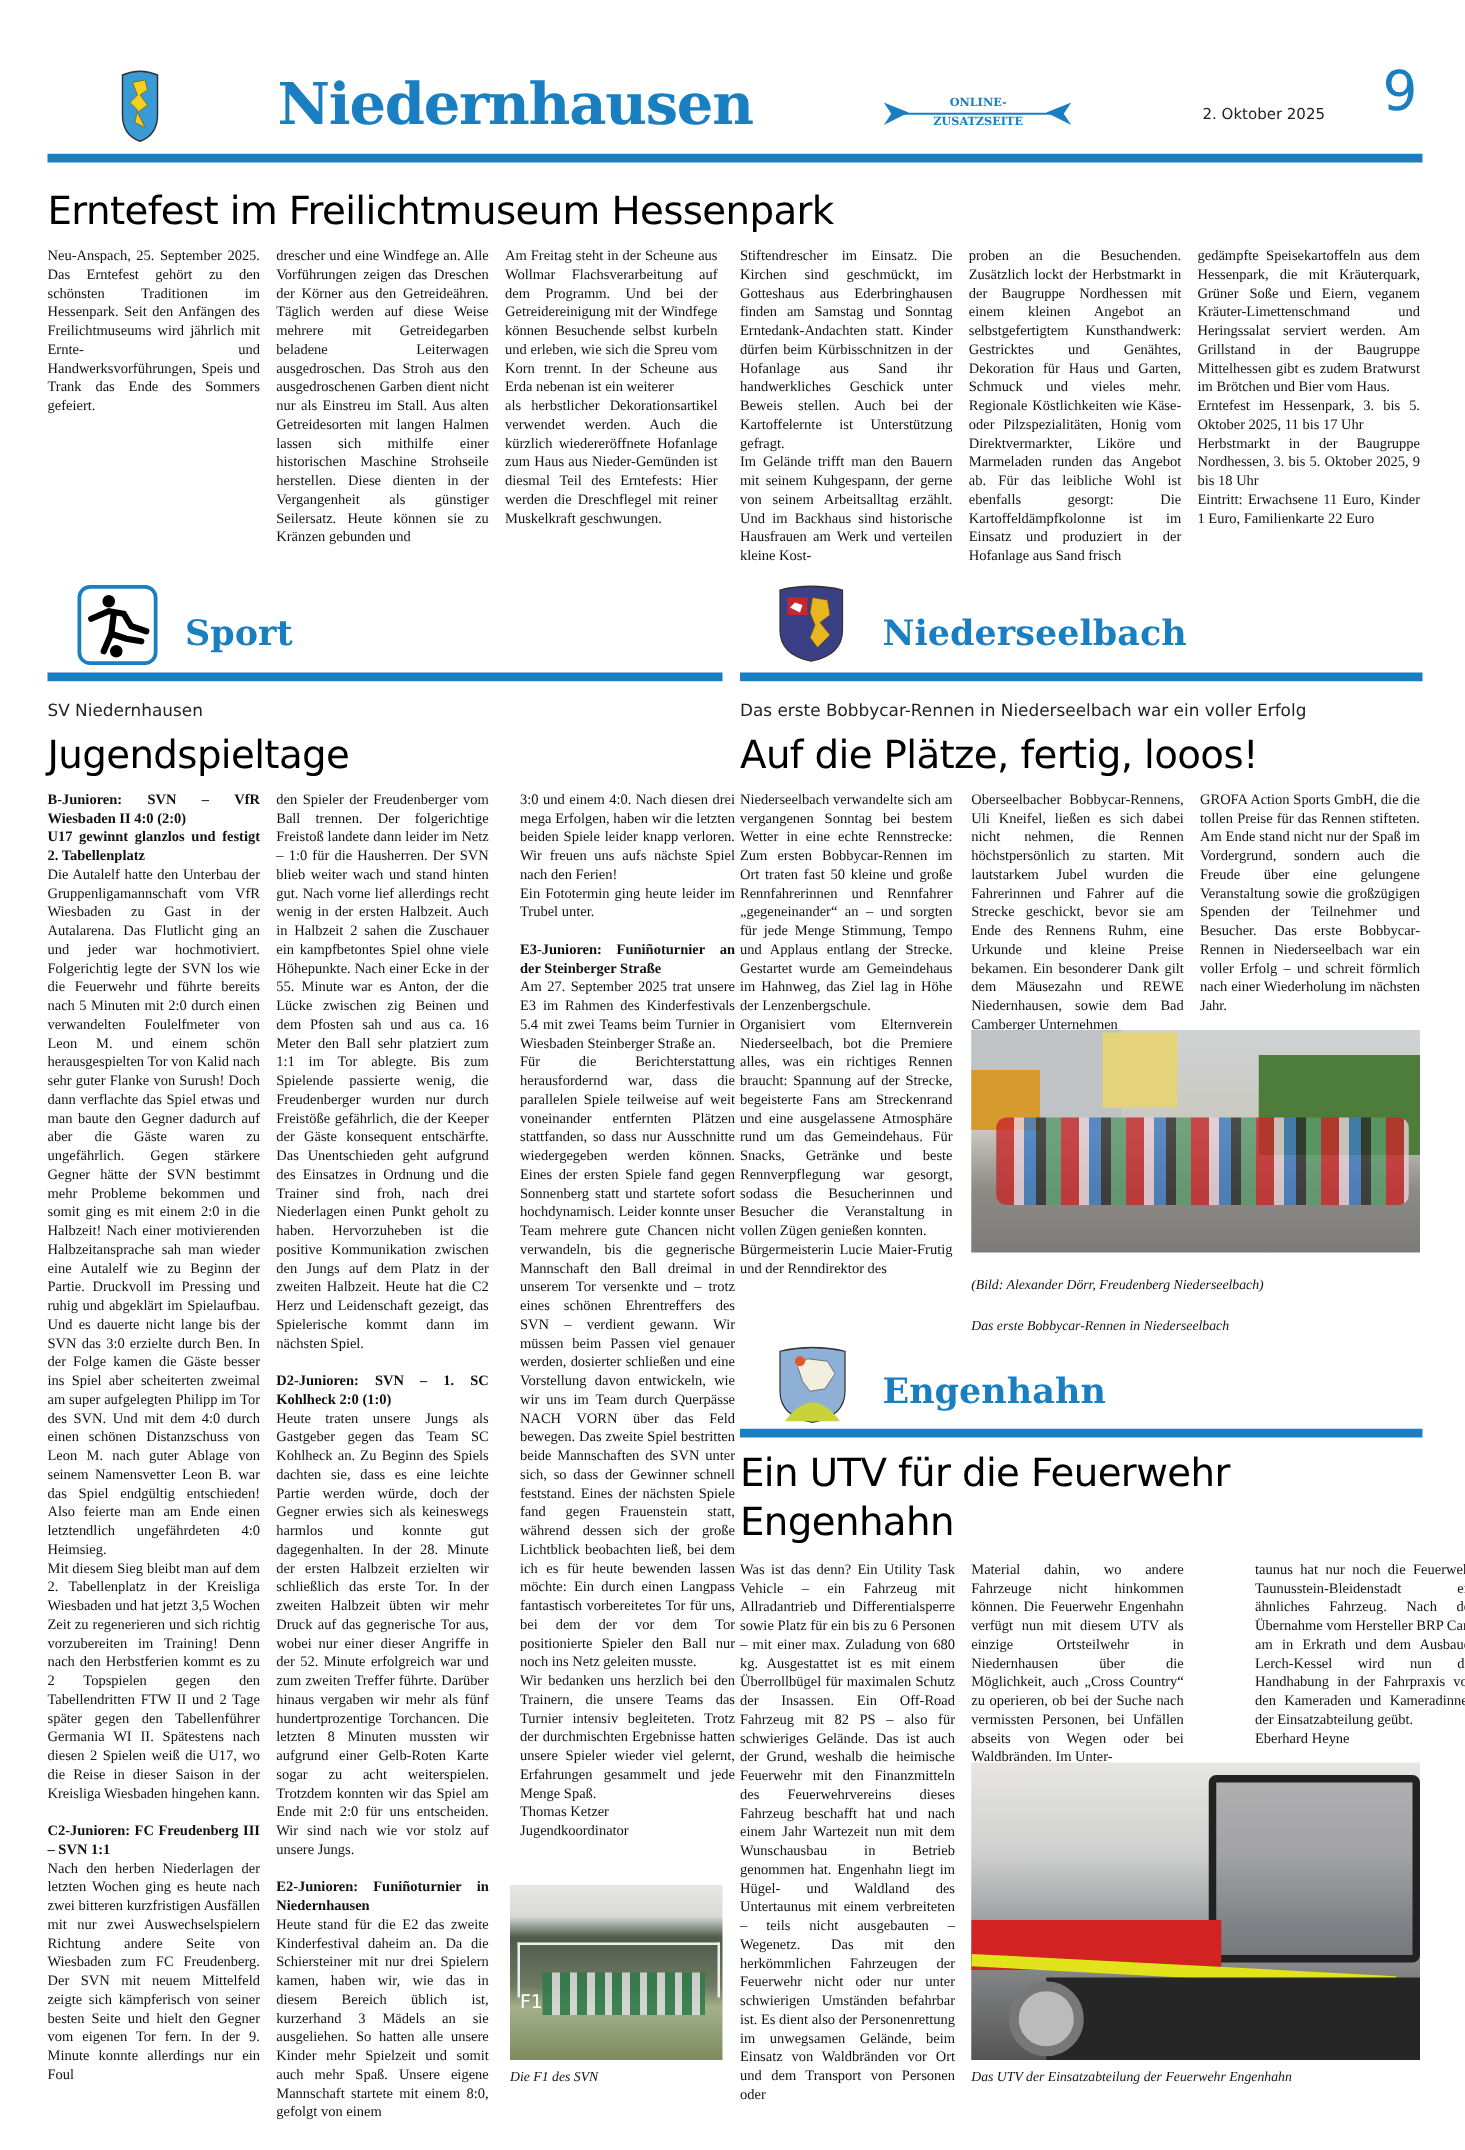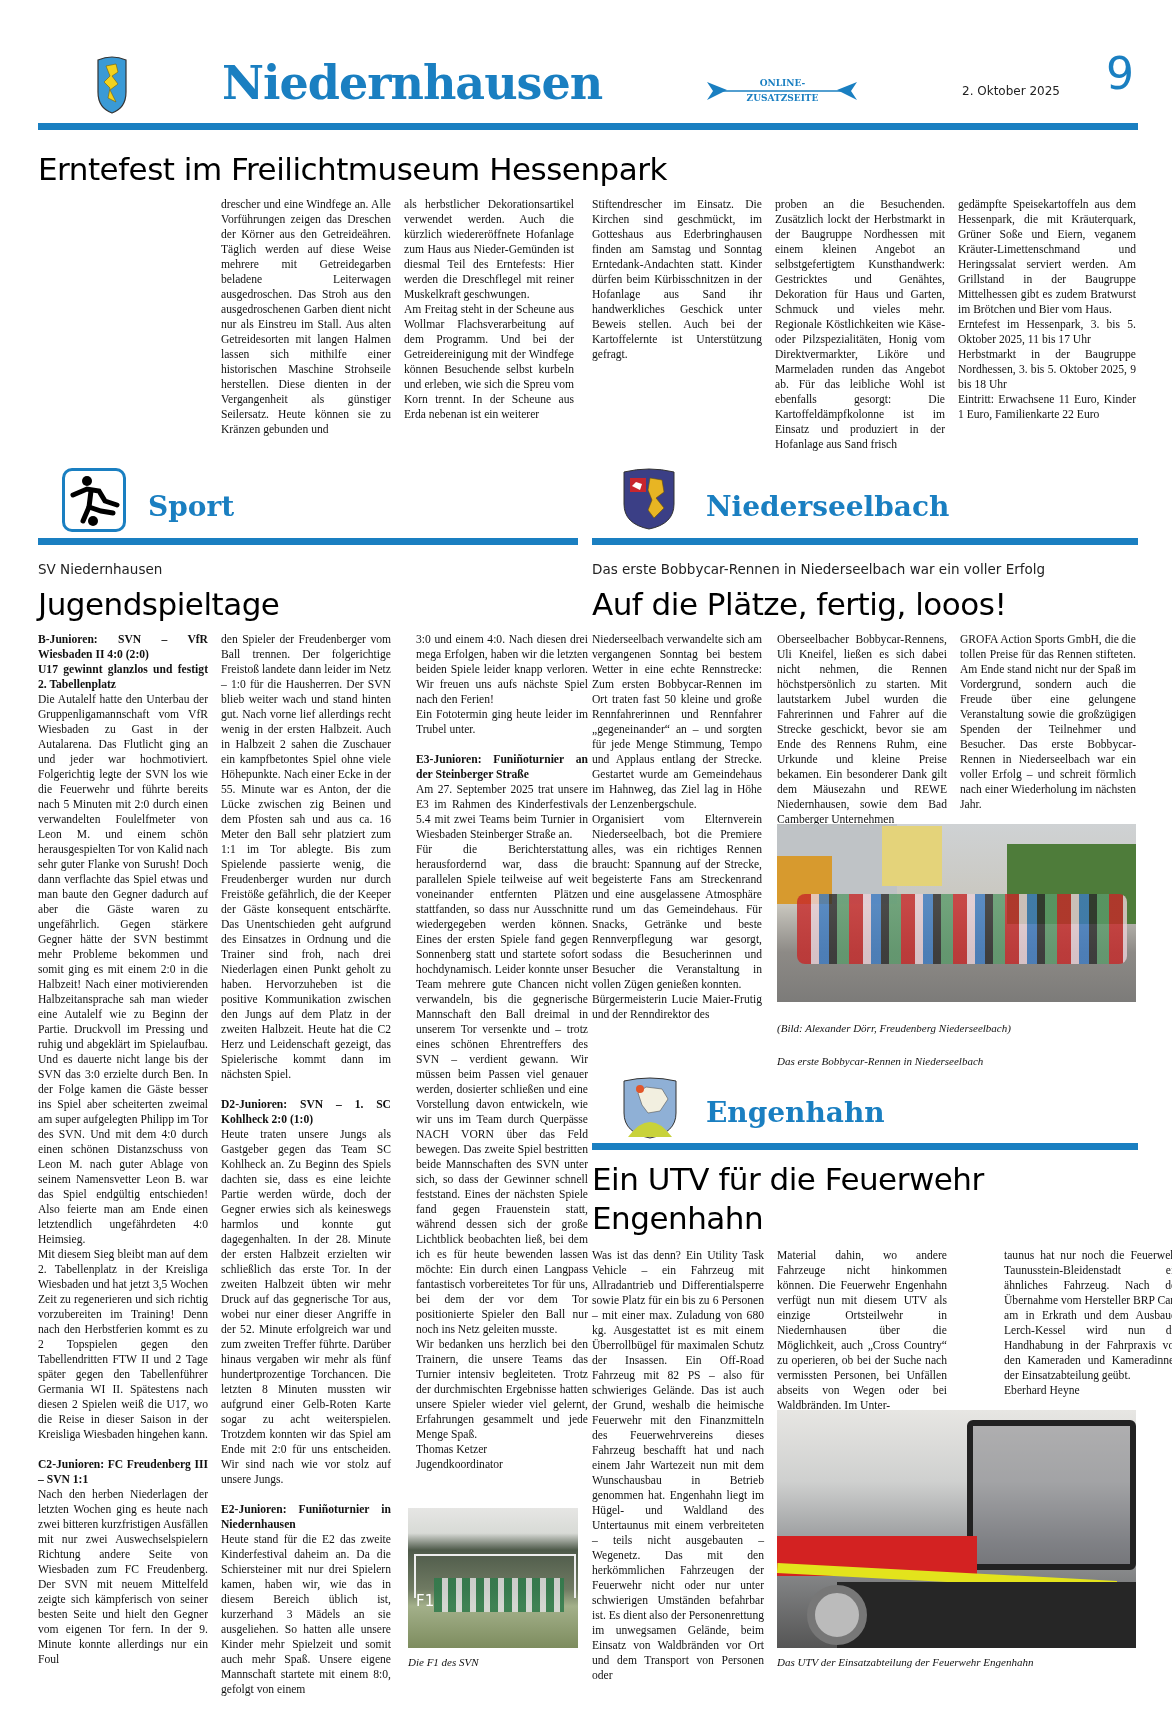--- a/index.html
+++ b/index.html
@@ -40,30 +40,32 @@
     <div class="abs badge" style="left:0;width:155px;top:17px;">ZUSATZSEITE</div>
   </div>
   <div class="abs" style="left:962px;top:84px;font-family:'DejaVu Sans',sans-serif;font-size:12px;color:#222;">2. Oktober 2025</div>
   <div class="abs" style="left:1106px;top:48px;font-family:'DejaVu Sans',sans-serif;font-size:44px;color:#1a7fc1;">9</div>
   <div class="rule" style="left:38px;top:123px;width:1100px;"></div>
 </div>
 
 <div>
   <div class="abs headline" style="left:38px;top:150px;">Erntefest im Freilichtmuseum Hessenpark</div>
   <div class="col" style="left:38px;top:197px;width:170px;">
+    <p>Neu-Anspach, 25. September 2025. Das Erntefest gehört zu den schönsten Traditionen im Hessenpark. Seit den Anfängen des Freilichtmuseums wird jährlich mit Ernte- und Handwerksvorführungen, Speis und Trank das Ende des Sommers gefeiert.</p>
   </div>
   <div class="col" style="left:221px;top:197px;width:170px;">
     <p>drescher und eine Windfege an. Alle Vorführungen zeigen das Dreschen der Körner aus den Getreideähren. Täglich werden auf diese Weise mehrere mit Getreidegarben beladene Leiterwagen ausgedroschen. Das Stroh aus den ausgedroschenen Garben dient nicht nur als Einstreu im Stall. Aus alten Getreidesorten mit langen Halmen lassen sich mithilfe einer historischen Maschine Strohseile herstellen. Diese dienten in der Vergangenheit als günstiger Seilersatz. Heute können sie zu Kränzen gebunden und</p>
   </div>
   <div class="col" style="left:404px;top:197px;width:170px;">
+    <p>Am Freitag steht in der Scheune aus Wollmar Flachsverarbeitung auf dem Programm. Und bei der Getreidereinigung mit der Windfege können Besuchende selbst kurbeln und erleben, wie sich die Spreu vom Korn trennt. In der Scheune aus Erda nebenan ist ein weiterer</p>
     <p>als herbstlicher Dekorationsartikel verwendet werden. Auch die kürzlich wiedereröffnete Hofanlage zum Haus aus Nieder-Gemünden ist diesmal Teil des Erntefests: Hier werden die Dreschflegel mit reiner Muskelkraft geschwungen.</p>
-    <p>Am Freitag steht in der Scheune aus Wollmar Flachsverarbeitung auf dem Programm. Und bei der Getreidereinigung mit der Windfege können Besuchende selbst kurbeln und erleben, wie sich die Spreu vom Korn trennt. In der Scheune aus Erda nebenan ist ein weiterer</p>
   </div>
   <div class="col" style="left:592px;top:197px;width:170px;">
     <p>Stiftendrescher im Einsatz. Die Kirchen sind geschmückt, im Gotteshaus aus Ederbringhausen finden am Samstag und Sonntag Erntedank-Andachten statt. Kinder dürfen beim Kürbisschnitzen in der Hofanlage aus Sand ihr handwerkliches Geschick unter Beweis stellen. Auch bei der Kartoffelernte ist Unterstützung gefragt.</p>
+    <p>Im Gelände trifft man den Bauern mit seinem Kuhgespann, der gerne von seinem Arbeitsalltag erzählt. Und im Backhaus sind historische Hausfrauen am Werk und verteilen kleine Kost-</p>
   </div>
   <div class="col" style="left:775px;top:197px;width:170px;">
     <p>proben an die Besuchenden. Zusätzlich lockt der Herbstmarkt in der Baugruppe Nordhessen mit einem kleinen Angebot an selbstgefertigtem Kunsthandwerk: Gestricktes und Genähtes, Dekoration für Haus und Garten, Schmuck und vieles mehr. Regionale Köstlichkeiten wie Käse- oder Pilzspezialitäten, Honig vom Direktvermarkter, Liköre und Marmeladen runden das Angebot ab. Für das leibliche Wohl ist ebenfalls gesorgt: Die Kartoffeldämpfkolonne ist im Einsatz und produziert in der Hofanlage aus Sand frisch</p>
   </div>
   <div class="col" style="left:958px;top:197px;width:178px;">
     <p>gedämpfte Speisekartoffeln aus dem Hessenpark, die mit Kräuterquark, Grüner Soße und Eiern, veganem Kräuter-Limettenschmand und Heringssalat serviert werden. Am Grillstand in der Baugruppe Mittelhessen gibt es zudem Bratwurst im Brötchen und Bier vom Haus.</p>
     <p>Erntefest im Hessenpark, 3. bis 5. Oktober 2025, 11 bis 17 Uhr</p>
     <p>Herbstmarkt in der Baugruppe Nordhessen, 3. bis 5. Oktober 2025, 9 bis 18 Uhr</p>
     <p>Eintritt: Erwachsene 11 Euro, Kinder 1 Euro, Familienkarte 22 Euro</p>
   </div>

